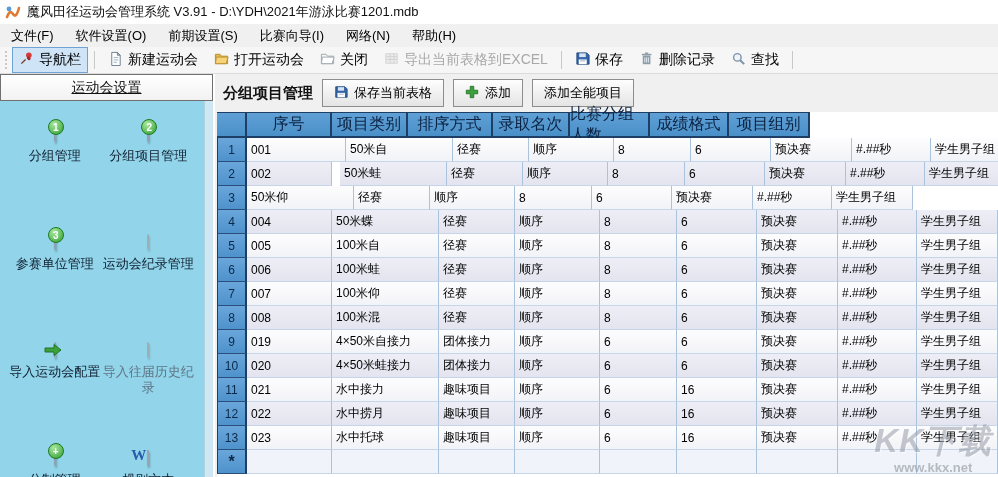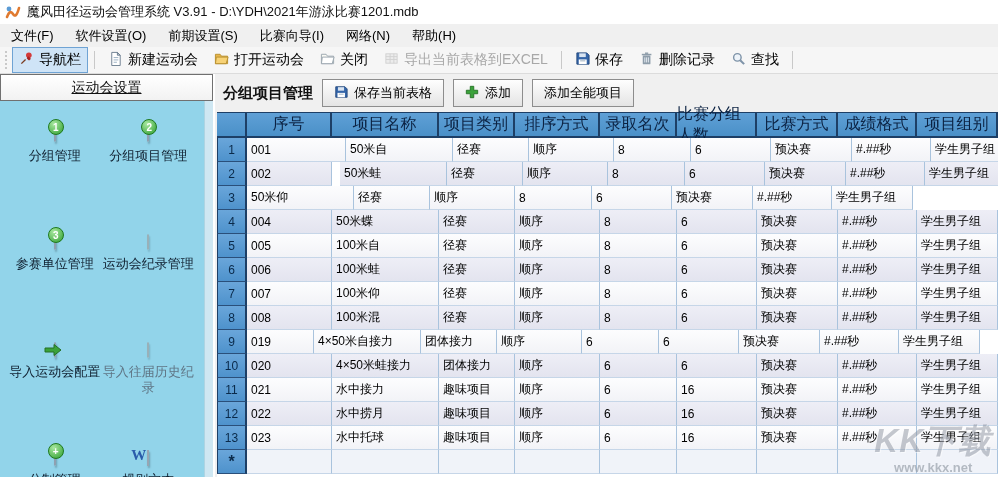--- a/index.html
+++ b/index.html
@@ -269,26 +269,24 @@
             <span>添加</span>
           </button>
           <button class="btn3d">
             <span>添加全能项目</span>
           </button>
         </div>
       <div class="grid">
           <div class="g-row head">
             <div class="hcell" style="width: 30px; flex: 0 0 auto;"></div>
             <div class="hcell" style="width: 85px; flex: 0 0 auto;">序号</div>
-            <div class="hcell" style="width: 107px; flex: 0 0 auto;">项目名称</div>
             <div class="hcell" style="width: 76px; flex: 0 0 auto;">项目类别</div>
             <div class="hcell" style="width: 85px; flex: 0 0 auto;">排序方式</div>
             <div class="hcell" style="width: 77px; flex: 0 0 auto;">录取名次</div>
             <div class="hcell" style="width: 80px; flex: 0 0 auto;">比赛分组人数</div>
-            <div class="hcell" style="width: 81px; flex: 0 0 auto;">比赛方式</div>
             <div class="hcell" style="width: 79px; flex: 0 0 auto;">成绩格式</div>
             <div class="hcell" style="width: 81px; flex: 0 0 auto;">项目组别</div>
           </div>
           <div class="g-row odd">
             <div class="rowhead">1</div>
             <div class="cell" style="width: 99px; flex: 0 0 auto;">001</div>
             <div class="cell" style="width: 107px; flex: 0 0 auto;">50米自</div>
             <div class="cell" style="width: 76px; flex: 0 0 auto;">径赛</div>
             <div class="cell" style="width: 85px; flex: 0 0 auto;">顺序</div>
             <div class="cell" style="width: 77px; flex: 0 0 auto;">8</div>
@@ -375,21 +373,21 @@
             <div class="cell" style="width: 76px; flex: 0 0 auto;">径赛</div>
             <div class="cell" style="width: 85px; flex: 0 0 auto;">顺序</div>
             <div class="cell" style="width: 77px; flex: 0 0 auto;">8</div>
             <div class="cell" style="width: 80px; flex: 0 0 auto;">6</div>
             <div class="cell" style="width: 81px; flex: 0 0 auto;">预决赛</div>
             <div class="cell" style="width: 79px; flex: 0 0 auto;">#.##秒</div>
             <div class="cell" style="width: 81px; flex: 0 0 auto;">学生男子组</div>
           </div>
           <div class="g-row odd">
             <div class="rowhead">9</div>
-            <div class="cell" style="width: 67px; flex: 0 0 auto;">019</div>
+            <div class="cell" style="width: 85px; flex: 0 0 auto;">019</div>
             <div class="cell" style="width: 107px; flex: 0 0 auto;">4×50米自接力</div>
             <div class="cell" style="width: 76px; flex: 0 0 auto;">团体接力</div>
             <div class="cell" style="width: 85px; flex: 0 0 auto;">顺序</div>
             <div class="cell" style="width: 77px; flex: 0 0 auto;">6</div>
             <div class="cell" style="width: 80px; flex: 0 0 auto;">6</div>
             <div class="cell" style="width: 81px; flex: 0 0 auto;">预决赛</div>
             <div class="cell" style="width: 79px; flex: 0 0 auto;">#.##秒</div>
             <div class="cell" style="width: 81px; flex: 0 0 auto;">学生男子组</div>
           </div>
           <div class="g-row even">

